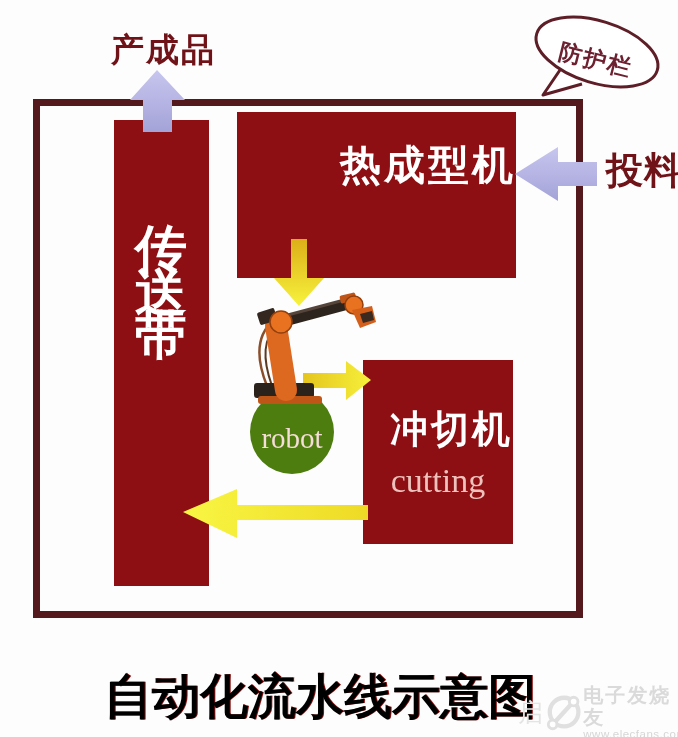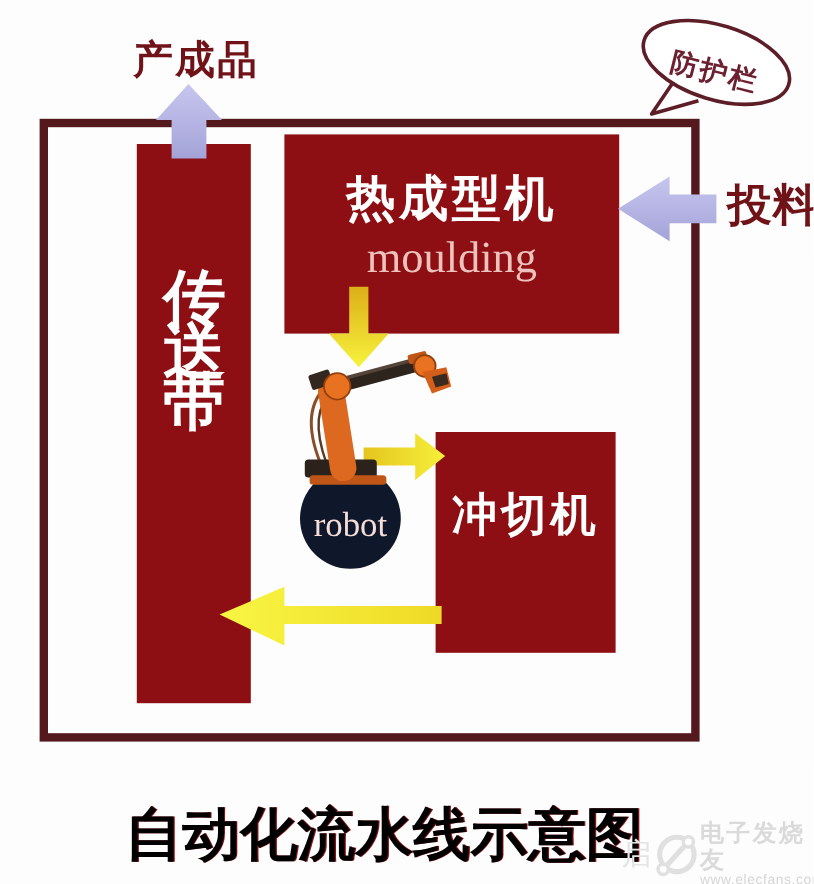--- a/index.html
+++ b/index.html
@@ -18,35 +18,35 @@
   .conveyor{left:114px;top:120px;width:95px;height:466px;}
   .conveyor-label{
     position:absolute;left:50%;top:62px;transform:translateX(-50%);
     writing-mode:vertical-lr;text-orientation:upright;
     color:#ffffff;font-size:52px;font-weight:bold;letter-spacing:42px;
     line-height:1;white-space:nowrap;
   }
   .moulding{left:237px;top:112px;width:279px;height:166px;}
   .cutting{left:363px;top:360px;width:150px;height:184px;}
   .zh-label{
-    position:absolute;left:0;width:100%;text-align:center;
+    position:absolute;left:0;width:100%;text-align:right;
     color:#ffffff;font-weight:bold;letter-spacing:3px;
   }
   .moulding .zh-label{top:26px;font-size:41px;}
   .cutting  .zh-label{top:44px;font-size:38px;}
   .en-label{
     position:absolute;left:0;width:100%;text-align:center;
     color:#eec2bc;font-family:"Liberation Serif", serif;
   }
   .moulding .en-label{top:82px;font-size:37px;}
   .cutting  .en-label{top:102px;font-size:34px;}
   
   .robot-circle{
     position:absolute;left:250px;top:390px;width:84px;height:84px;
-    border-radius:50%;background:#0f172a;
+    border-radius:50%;background:#4d7c0f;
   }
   .robot-circle .robot-label{
     position:absolute;left:0;width:100%;top:32px;text-align:center;
     color:#f5ddd8;font-family:"Liberation Serif", serif;font-size:29px;
   }
   
   .annot{
     position:absolute;color:#701318;font-weight:bold;line-height:1;
     white-space:nowrap;
   }
@@ -81,25 +81,25 @@
 <div class="canvas">
 
   <div class="fence"></div>
 
   <div class="block conveyor">
     <div class="conveyor-label">传送带</div>
   </div>
 
   <div class="block moulding">
     <div class="zh-label">热成型机</div>
-    <div class="en-label">moulding</div>
   </div>
 
   <div class="block cutting">
     <div class="zh-label">冲切机</div>
+    <div class="en-label">cutting</div>
   </div>
 
   <div class="robot-circle">
     <div class="robot-label">robot</div>
   </div>
 
   <svg class="overlay" viewBox="0 0 678 737" xmlns="http://www.w3.org/2000/svg">
     <defs>
       <linearGradient id="lav" x1="0" y1="0" x2="0" y2="1">
         <stop offset="0" stop-color="#c7c6ef"></stop>

